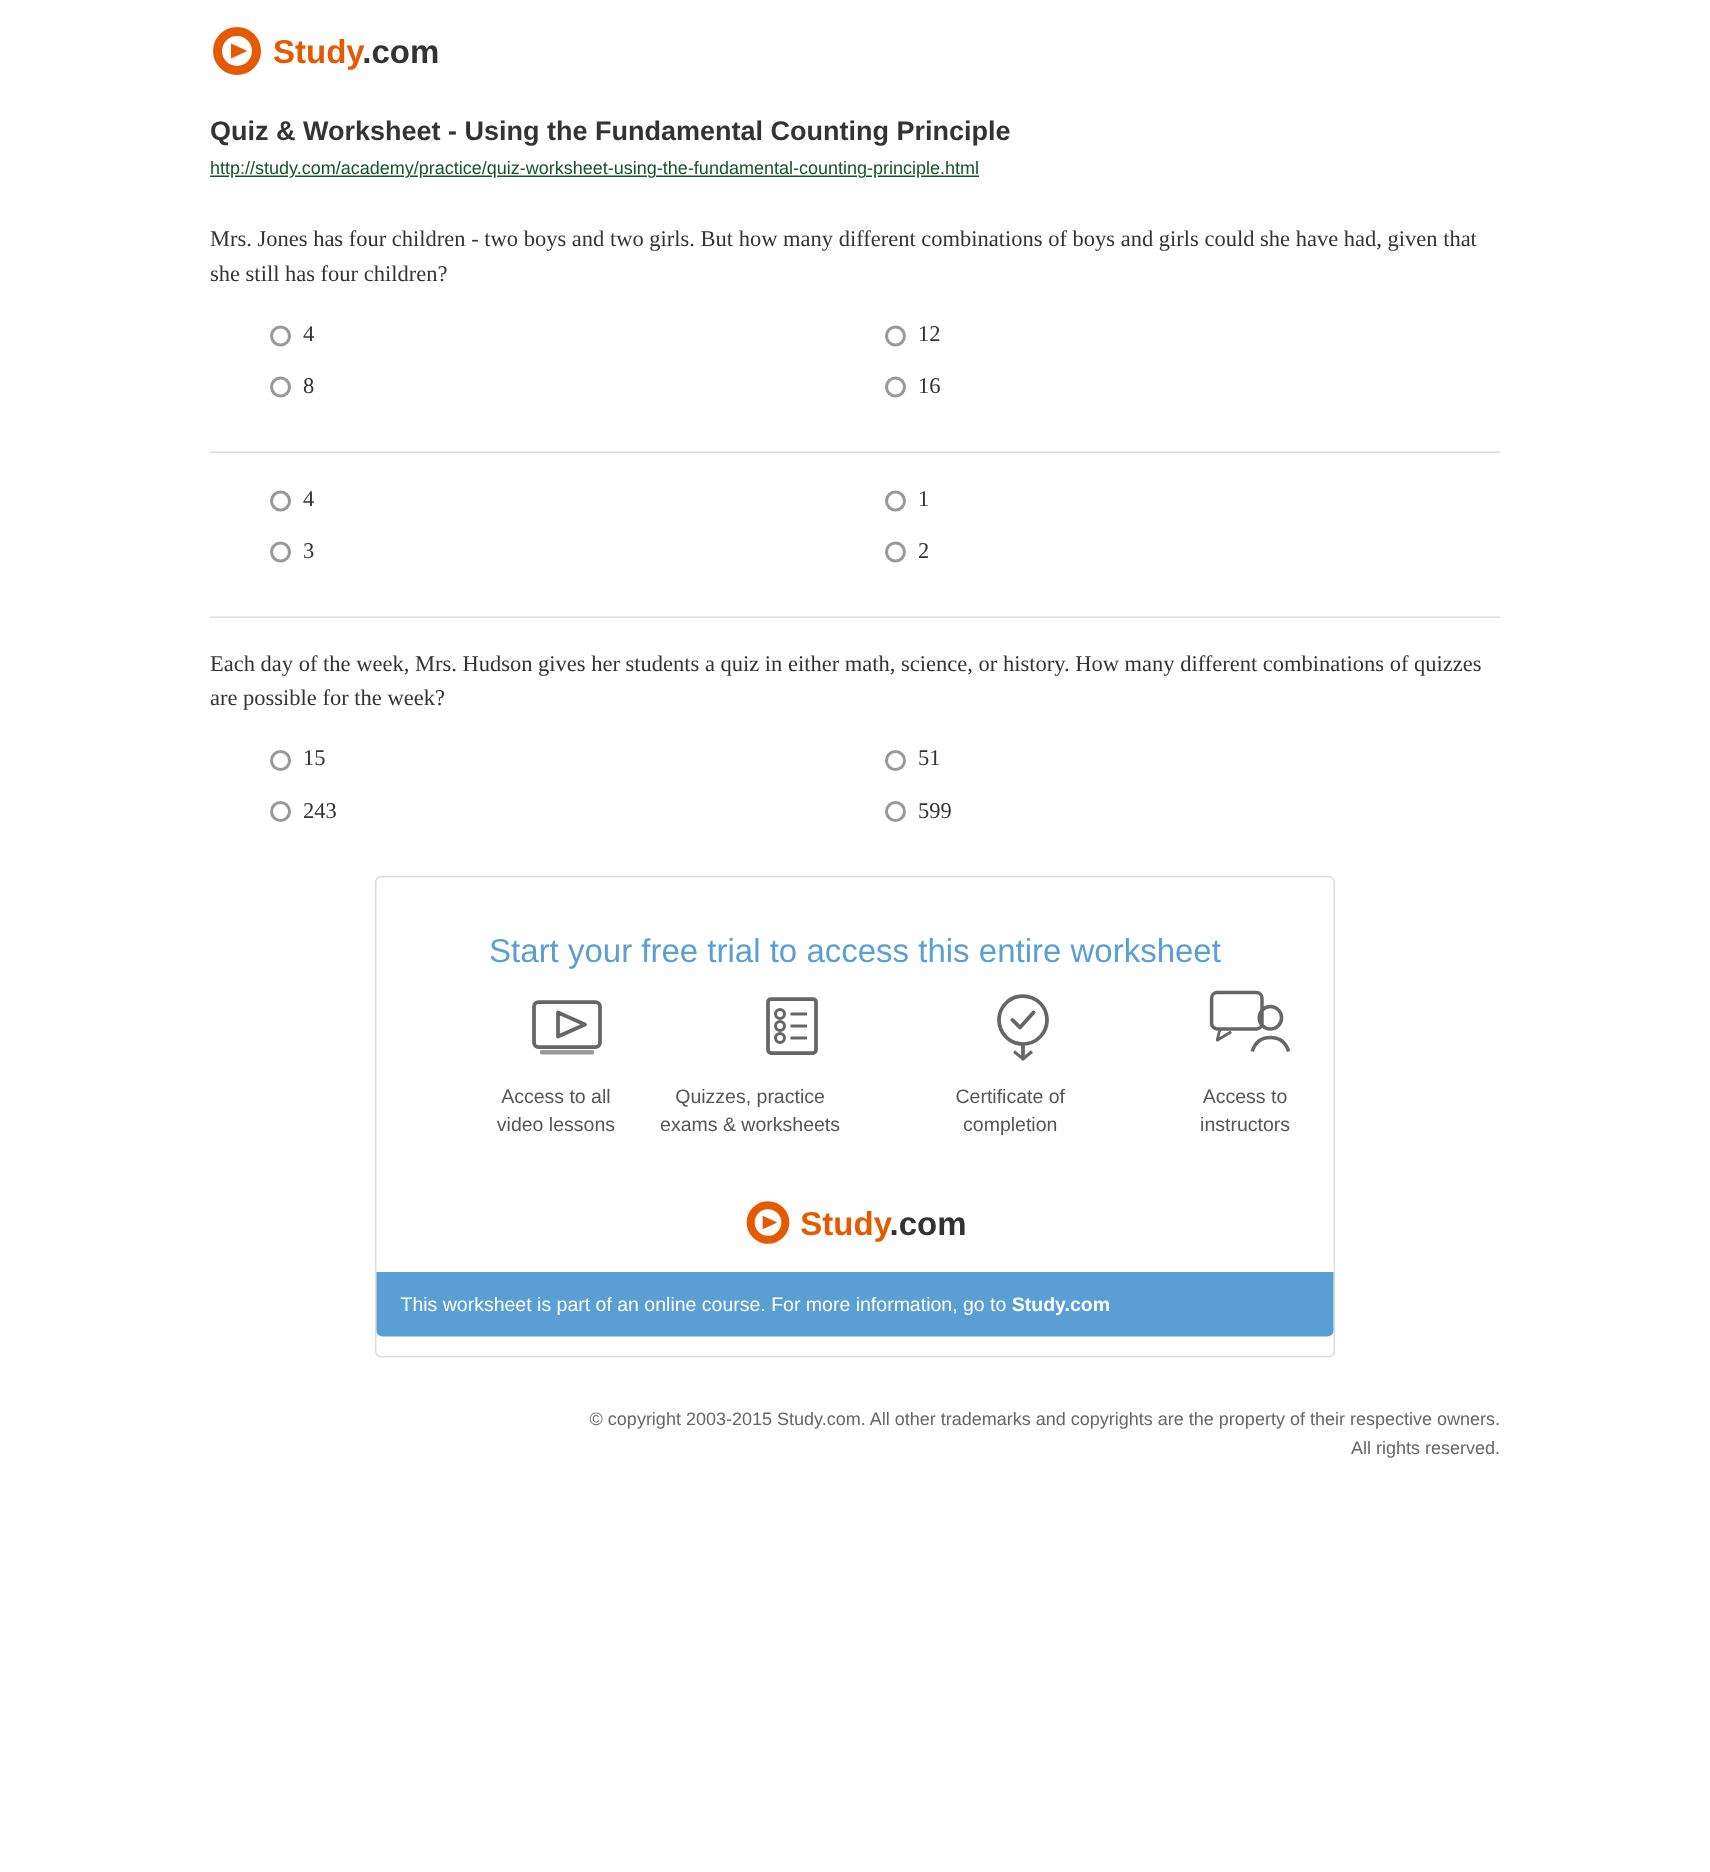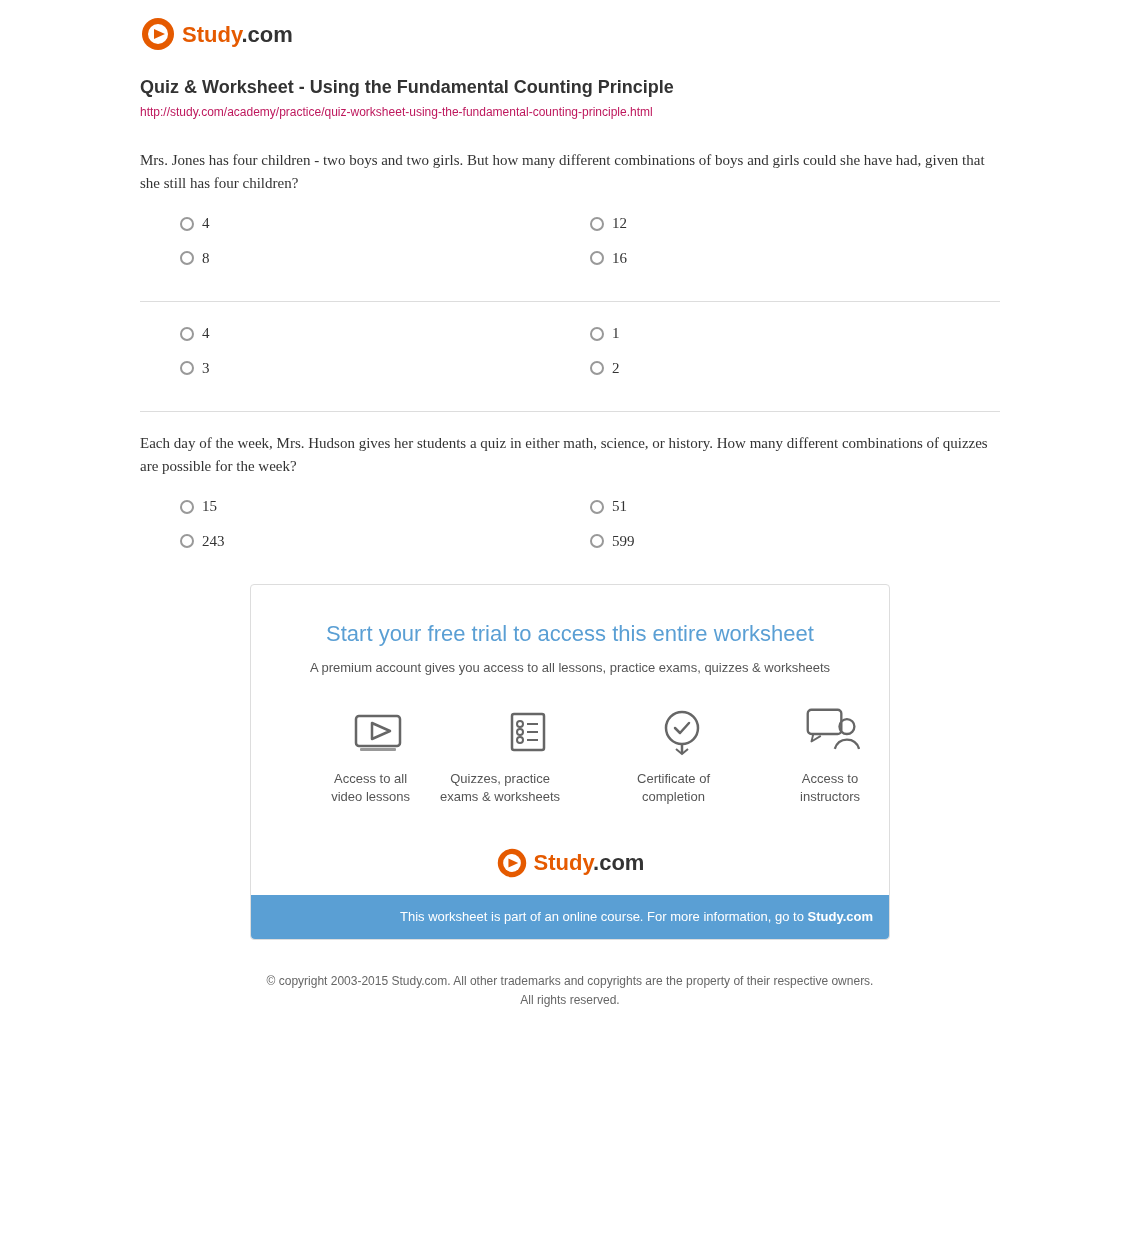--- a/index.html
+++ b/index.html
@@ -29,22 +29,23 @@
     }
     h1 {
       font-size: 18px;
       font-weight: bold;
       color: #333;
       margin-bottom: 4px;
       line-height: 1.3;
     }
     .url-line {
       font-size: 12px;
-      color: #be185d;
+      color: #14532d;
       margin-bottom: 28px;
+      text-decoration: underline;
     }
     .question-block {
       margin-bottom: 32px;
       font-family: Liberation Serif, serif;
     }
     .question-text {
       font-size: 15px;
       color: #333;
       margin-bottom: 18px;
       line-height: 1.5;
@@ -74,21 +75,21 @@
       border: none;
       border-top: 1px solid #ddd;
       margin: 20px 0;
     }
     .promo-box {
       background: #fff;
       border: 1px solid #ddd;
       border-radius: 4px;
       margin: 32px auto;
       max-width: 640px;
-      padding: 32px 24px 0 24px;
+      padding: 32px 24px 13px 24px;
       text-align: center;
     }
     .promo-title {
       font-size: 22px;
       color: #5a9fd4;
       font-weight: normal;
       margin-bottom: 8px;
     }
     .promo-subtitle {
       font-size: 13px;
@@ -128,30 +129,30 @@
       display: flex;
       align-items: center;
       justify-content: center;
       gap: 6px;
     }
     .promo-bottom-bar {
       background: #5a9fd4;
       color: #fff;
       font-size: 13px;
       padding: 12px 16px;
-      text-align: right;
+      text-align: left;
       border-radius: 0 0 4px 4px;
       margin: 0 -24px;
     }
     .promo-bottom-bar a, .promo-bottom-bar strong {
       color: #fff;
       font-weight: bold;
     }
     .copyright {
-      text-align: center;
+      text-align: right;
       font-size: 12px;
       color: #666;
       margin-top: 24px;
       margin-bottom: 4px;
       line-height: 1.6;
     }
     
   </style>
 </head>
 <body>
@@ -243,21 +244,20 @@
           <span class="radio-circle"></span>
           <span>599</span>
         </div>
       </div>
     </div>
 
   </div>
 
   <div class="promo-box">
     <div class="promo-title">Start your free trial to access this entire worksheet</div>
-    <div class="promo-subtitle">A premium account gives you access to all lessons, practice exams, quizzes &amp; worksheets</div>
 
     <div class="features-row">
 
       <div class="feature-item">
         <div class="feature-icon">
           <svg width="56" height="48" viewBox="0 0 56 48" xmlns="http://www.w3.org/2000/svg">
             <rect x="2" y="6" width="44" height="30" rx="3" ry="3" fill="none" stroke="#666" stroke-width="2.5"></rect>
             <polygon points="18,13 18,29 36,21" fill="none" stroke="#666" stroke-width="2.5" stroke-linejoin="round"></polygon>
             <rect x="6" y="38" width="36" height="3" rx="1" fill="#999"></rect>
           </svg>

